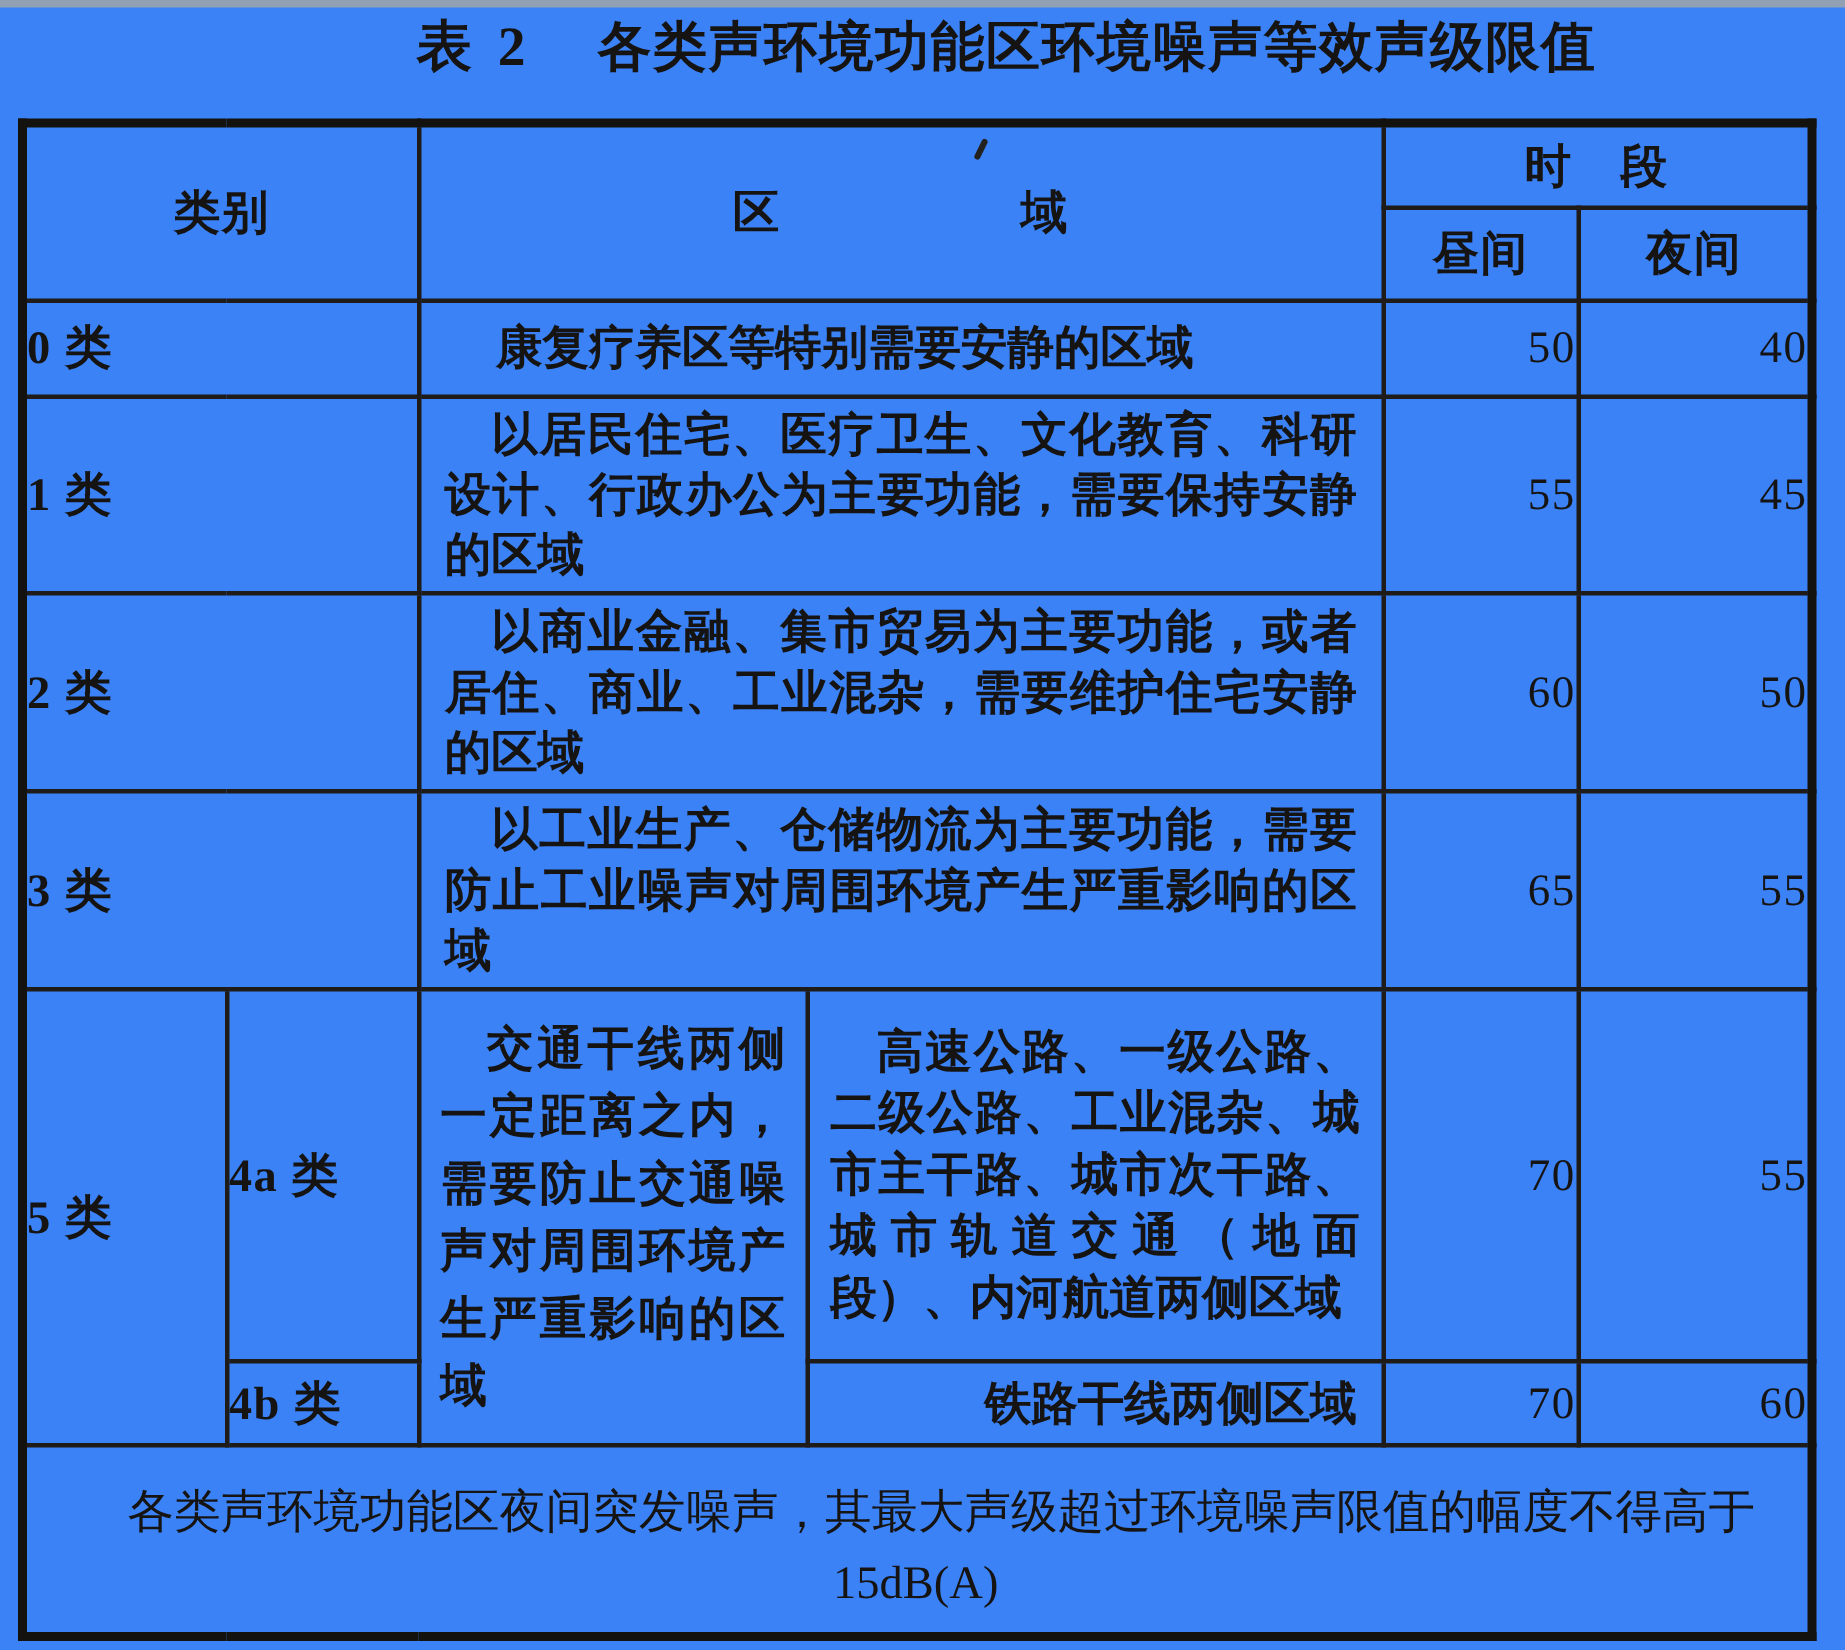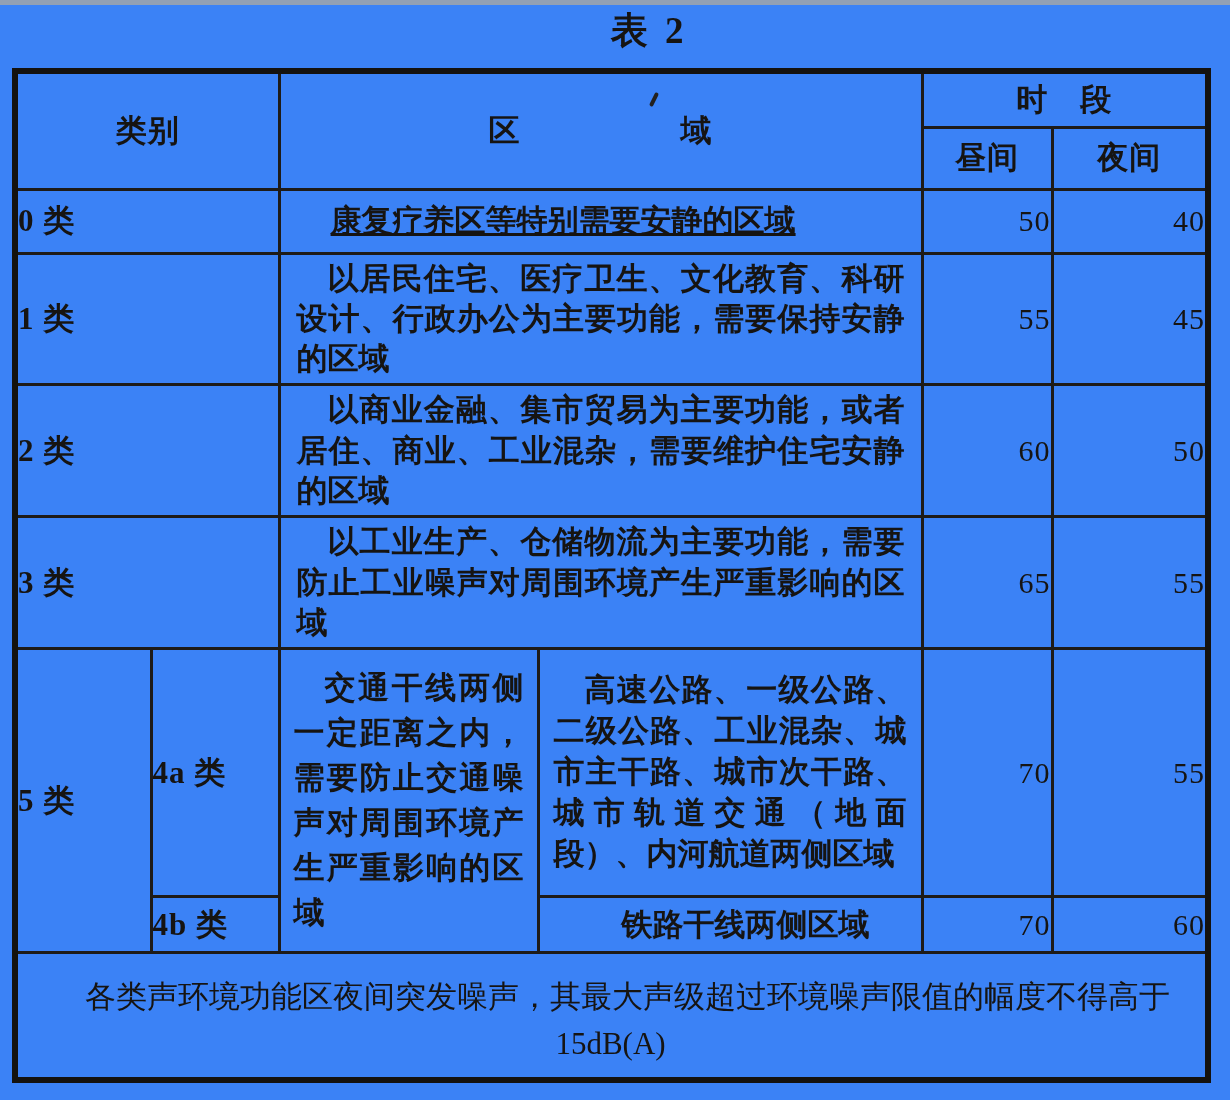--- a/index.html
+++ b/index.html
@@ -26,21 +26,21 @@
   .t-unit{font-size:35px;margin-left:22px;letter-spacing:0px;}
 
   
   .artifact-mark{
     position:absolute;left:652px;top:92px;width:4px;height:15px;
     background:#23211e;border-radius:2px;transform:rotate(26deg);
   }
 
   
   table.noise{
-    position:absolute;left:12px;top:68px;
+    position:absolute;left:12px;top:79px;
     width:1197px;table-layout:fixed;
     border-collapse:collapse;
     border:6px solid #14120f;
   }
   .noise th,.noise td{
     border:3px solid #1e1b18;
     padding:0;
     vertical-align:middle;
     overflow:hidden;
   }
@@ -59,41 +59,42 @@
 
   
   td.cat{font-size:31px;font-weight:600;letter-spacing:1px;}
   td.num{font-size:30px;font-weight:400;text-align:right;letter-spacing:1px;}
   td.p{
     font-size:31px;font-weight:600;
     text-align:justify;text-indent:1em;
     line-height:1.3;
     padding:4px 16px;
   }
-  td.single{text-align:left;text-indent:1.1em;text-decoration:underline;}
+  td.single{text-align:left;text-indent:1.1em;}
   td.shared{line-height:1.45;padding:6px 13px;}
   td.roads{line-height:1.32;padding:4px 14px;}
-  td.rail{text-align:center;text-indent:1em;}
+  td.rail{text-align:right;text-indent:1em;}
   td.note{
     font-size:31px;font-weight:400;
     text-align:center;text-indent:1.1em;
     line-height:1.5;
     vertical-align:top;
     padding:20px 22px 10px 20px;
   }
 </style>
 </head>
 <body>
 
 <div class="page">
 
   <div class="scan-edge"></div>
 
   <div class="title-row">
     <span class="t-label">表 2</span>
+    <span class="t-text">各类声环境功能区环境噪声等效声级限值</span>
   </div>
 
   <div class="artifact-mark"></div>
 
   <table class="noise">
     <colgroup>
       <col style="width:136px">
       <col style="width:128px">
       <col style="width:259px">
       <col style="width:384px">

